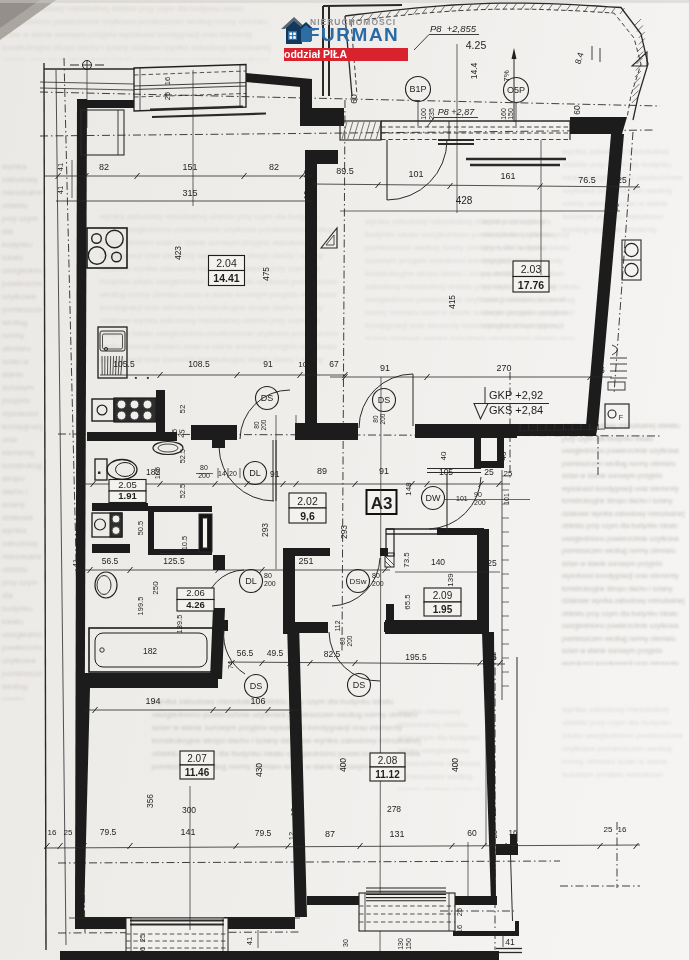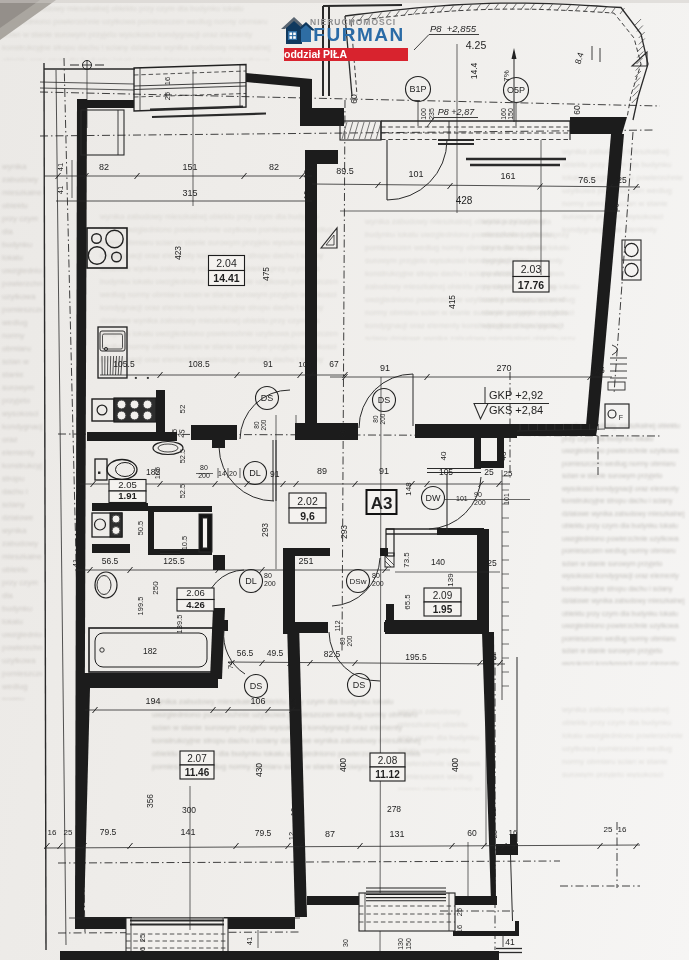--- a/index.html
+++ b/index.html
@@ -901,16 +901,16 @@
 <rect x="8.5" y="18.5" width="2.6" height="2.6" fill="#fff"></rect>
         <rect x="12.2" y="18.5" width="2.6" height="2.6" fill="#fff"></rect>
 <rect x="8.5" y="22.2" width="2.6" height="2.6" fill="#fff"></rect>
         <rect x="12.2" y="22.2" width="2.6" height="2.6" fill="#fff"></rect>
 <polygon points="17,16 25,9 33,16 30,16 30,28 20,28 20,16" fill="#2e6da3"></polygon>
 <polygon points="15,17 25,8 34,16.5 31,16.5 25,11 18,17" fill="#10395e"></polygon>
 </svg>
 
 <div style="position:absolute;left:29px;top:5px;width:100px;font-size:8.5px;letter-spacing:1px;color:#8f8f90;font-weight:bold;">NIERUCHOMOŚCI</div>
 
-<div style="position:absolute;left:27px;top:12px;width:102px;text-align:center;font-size:19px;letter-spacing:1.5px;color:#2a6ba6;font-weight:bold;">FURMAN</div>
+<div style="position:absolute;left:27px;top:12px;width:102px;font-size:19px;letter-spacing:1.5px;color:#2a6ba6;font-weight:bold;">FURMAN</div>
 
 <div style="position:absolute;left:3px;top:36px;width:124px;height:12.5px;background:#d8232e;text-align:left;font-size:10.5px;color:#fff;font-weight:bold;line-height:12.5px;">oddział PIŁA</div>
 </div>
 </div>
 </body></html>

